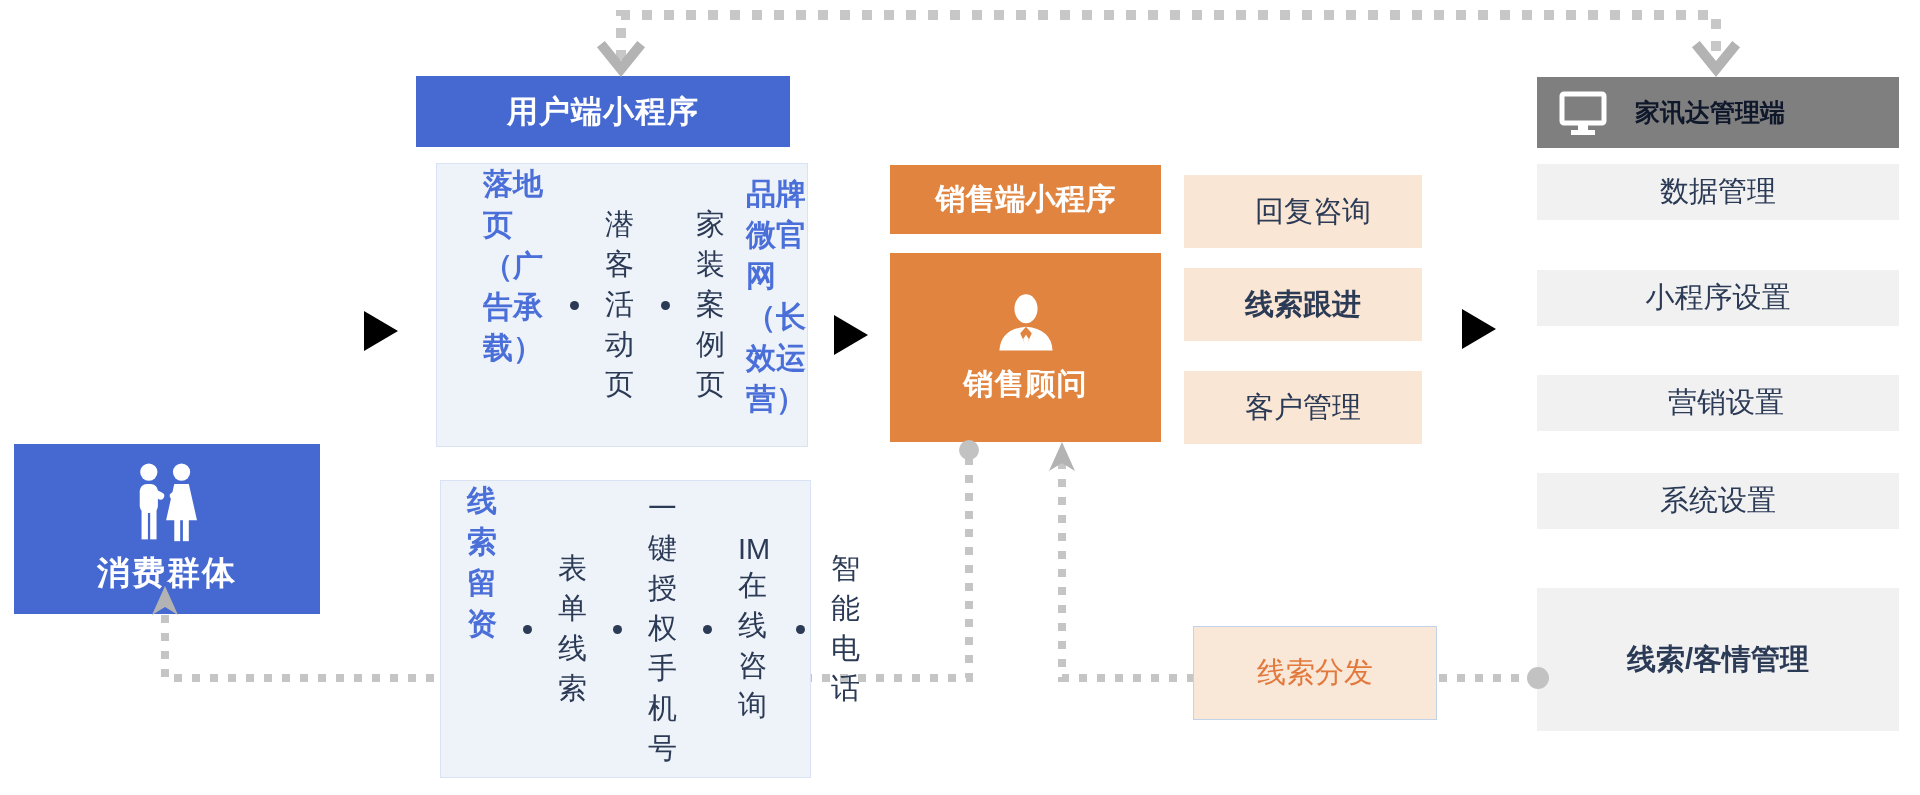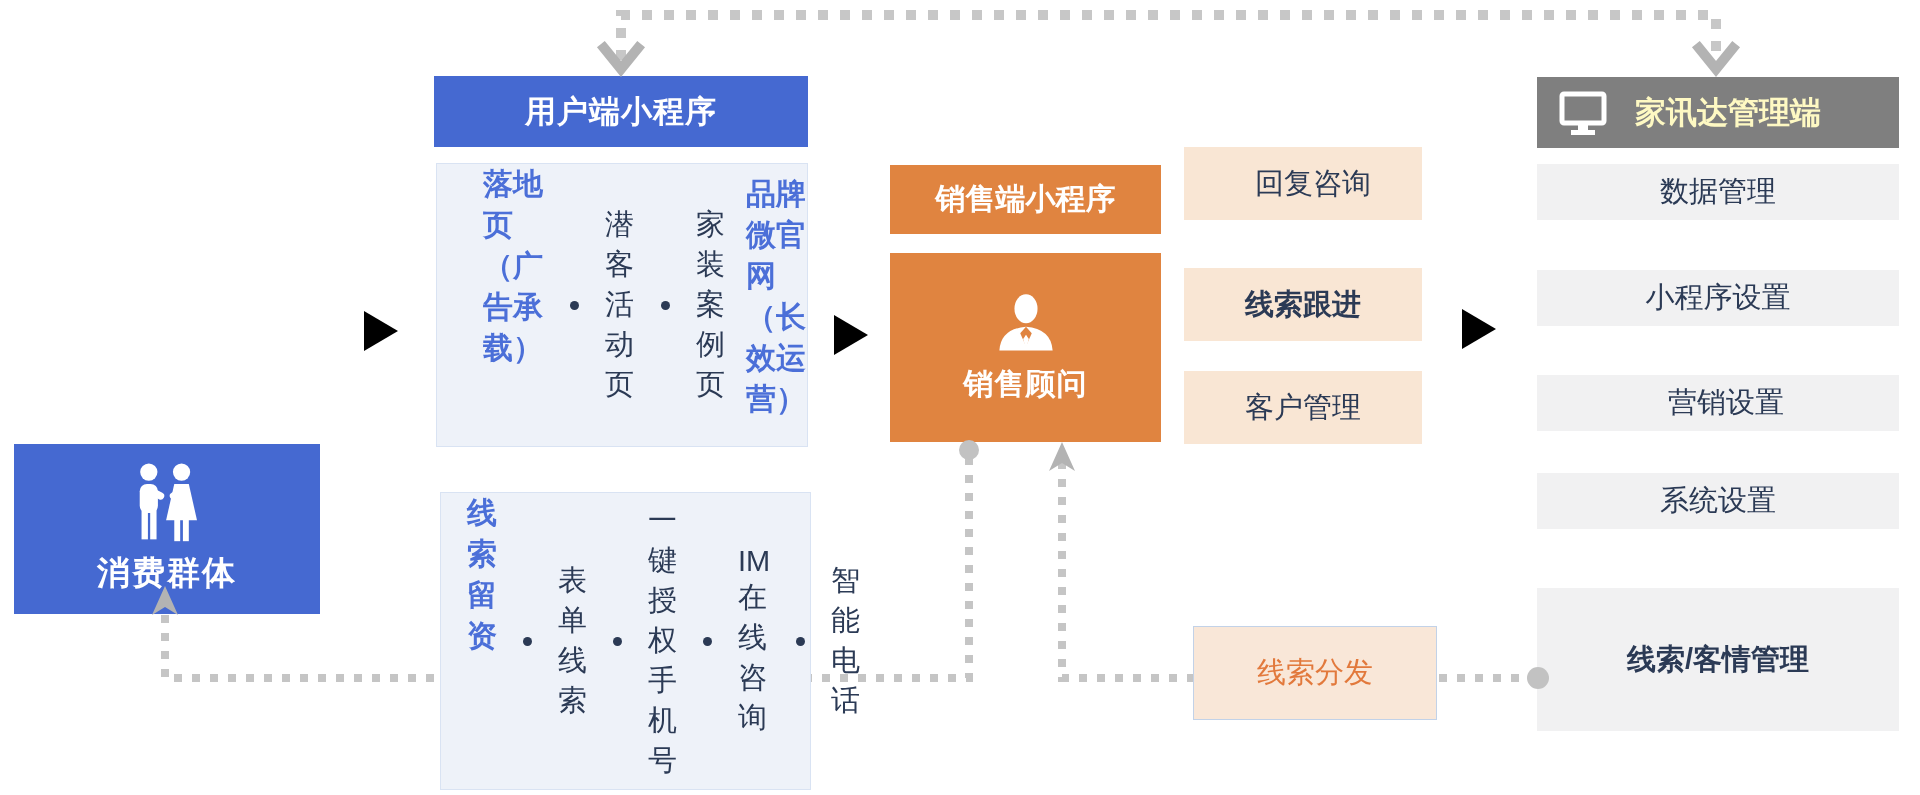--- a/index.html
+++ b/index.html
@@ -26,30 +26,30 @@
   .src-item.highlight{color:#4b6fd8;}
 
   .consumer{
     left:14px;top:444px;width:306px;height:170px;background:#4569d1;
     display:flex;flex-direction:column;align-items:center;justify-content:center;gap:8px;
   }
   .consumer .label{color:#ffffff;font-size:33px;font-weight:bold;letter-spacing:2px;}
 
   
   .user-header{
-    left:434px;top:76px;width:374px;height:71px;background:#4569d1;
+    left:416px;top:76px;width:374px;height:71px;background:#4569d1;
     display:flex;align-items:center;justify-content:center;
     color:#fff;font-size:31px;font-weight:bold;letter-spacing:1px;
   }
   .panel{
     background:#eef2f9;border:1px solid #d9e3f3;
     display:flex;justify-content:center;
   }
   .landing-panel{left:436px;top:163px;width:372px;height:284px;gap:21px;padding-left:46px;}
-  .leads-panel{left:440px;top:480px;width:371px;height:298px;gap:20px;padding-left:76px;margin-top:12px;}
+  .leads-panel{left:440px;top:480px;width:371px;height:298px;gap:20px;padding-left:76px;}
   .panel-title{color:#4b6fd8;font-size:30px;font-weight:bold;}
   .panel-item{display:flex;align-items:center;gap:26px;font-size:29px;color:#2b3a55;padding-left:6px;}
   .panel-item .bdot{width:9px;height:9px;border-radius:50%;background:#2b3a55;flex:0 0 auto;}
   .panel-footer{color:#4b6fd8;font-size:30px;font-weight:bold;margin-top:10px;}
 
   
   .sales-header{
     left:890px;top:165px;width:271px;height:69px;background:#e08440;
     display:flex;align-items:center;justify-content:center;
     color:#fff;font-size:30px;font-weight:bold;
@@ -58,29 +58,29 @@
     left:890px;top:253px;width:271px;height:189px;background:#e08440;
     display:flex;flex-direction:column;align-items:center;justify-content:center;gap:12px;
   }
   .consultant .label{color:#fff;font-size:30px;font-weight:600;letter-spacing:1px;}
 
   .action{
     left:1184px;width:238px;height:73px;background:#f9e6d4;
     display:flex;align-items:center;justify-content:center;
     font-size:29px;color:#2b3a55;
   }
-  .action.a1{top:147px;padding-left:20px;}
+  .action.a1{top:175px;padding-left:20px;}
   .action.a2{top:268px;font-weight:bold;}
   .action.a3{top:371px;}
 
   
   .admin-header{
     left:1537px;top:77px;width:362px;height:71px;background:#7f7f7f;
     display:flex;align-items:center;gap:28px;padding-left:22px;
-    color:#fef9c3;font-size:31px;font-weight:bold;
+    color:#0f172a;font-size:25px;font-weight:bold;
   }
   .admin-item{
     left:1537px;width:362px;height:56px;background:#f1f1f2;
     display:flex;align-items:center;justify-content:center;
     font-size:29px;color:#2b3a55;
   }
   .admin-item.r1{top:164px;}
   .admin-item.r2{top:270px;}
   .admin-item.r3{top:375px;padding-left:16px;}
   .admin-item.r4{top:473px;}

